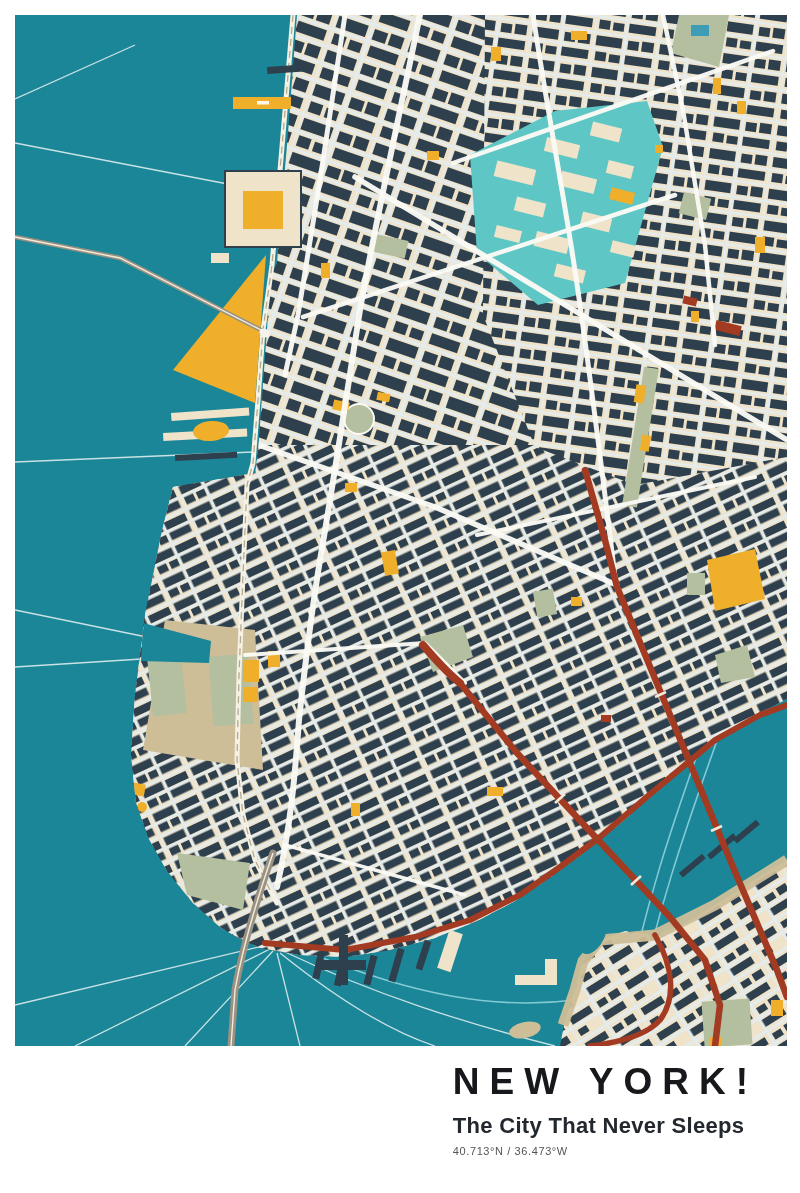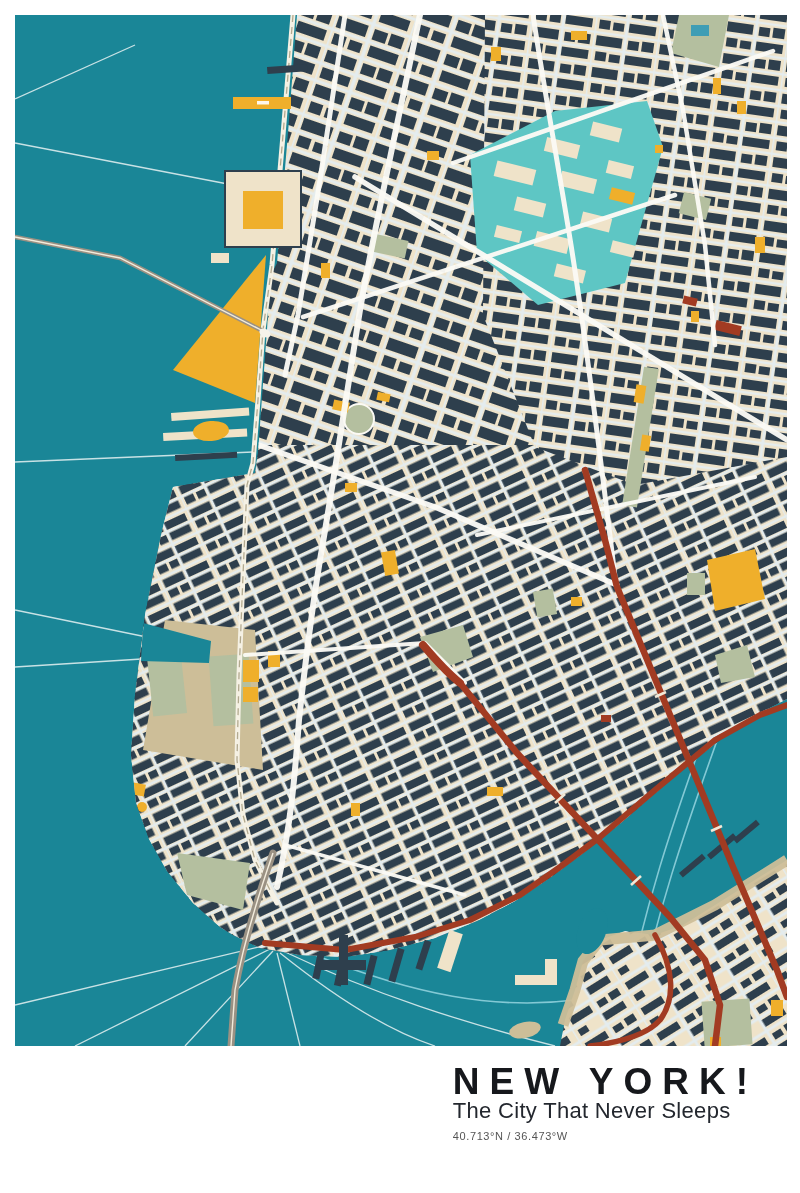--- a/index.html
+++ b/index.html
@@ -30,21 +30,21 @@
   .ave{stroke:#FBFAF5;fill:none;stroke-linecap:round;stroke-linejoin:round;opacity:.96;}
   .hwy{stroke:#F5F1E4;fill:none;stroke-linecap:round;stroke-linejoin:round;}
   .hwy-center{stroke:#B3AA90;stroke-width:1.3;fill:none;stroke-dasharray:7 5;}
   .gray-road{stroke:#9A9183;fill:none;stroke-linecap:round;}
   .gray-road-c{stroke:#F2ECDC;stroke-width:1.4;fill:none;}
   .tick{stroke:#F2E9D8;stroke-width:2.6;fill:none;}
   
   .footer{position:absolute;right:52px;top:1063px;}
   .title{font-size:37px;line-height:1;font-weight:800;letter-spacing:10px;margin-right:-10px;
          color:var(--title-color);white-space:nowrap;}
-  .subtitle{font-size:22px;line-height:1;font-weight:400;letter-spacing:.3px;
+  .subtitle{font-size:22px;line-height:1;font-weight:700;letter-spacing:.3px;margin-top:15px;
             color:var(--subtitle-color);white-space:nowrap;}
   .coords{font-size:11px;line-height:1;font-weight:400;letter-spacing:.6px;margin-top:9px;
           color:var(--coords-color);white-space:nowrap;}
 </style>
 </head>
 <body>
 
 <div class="poster">
   <div class="map-frame">
     <svg viewBox="0 0 772 1031" aria-hidden="true">

